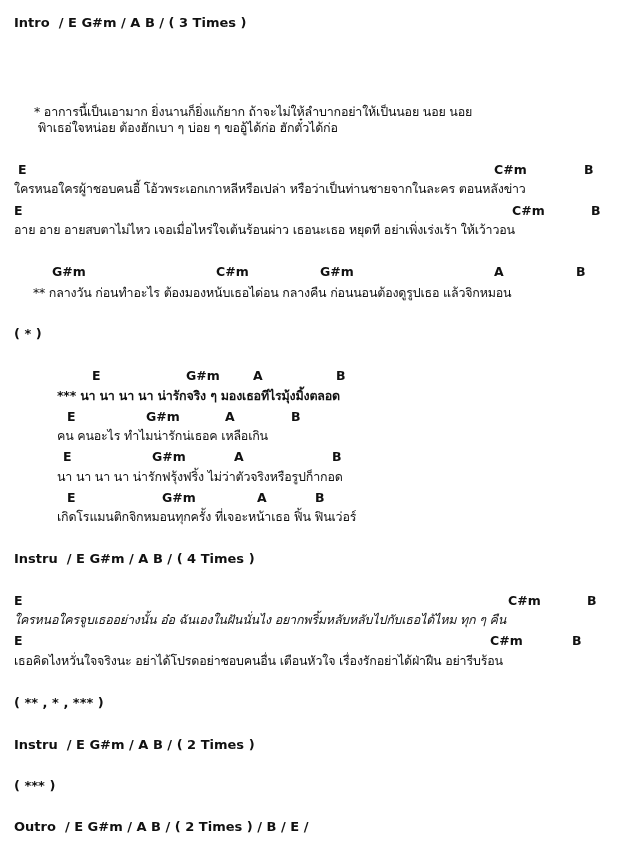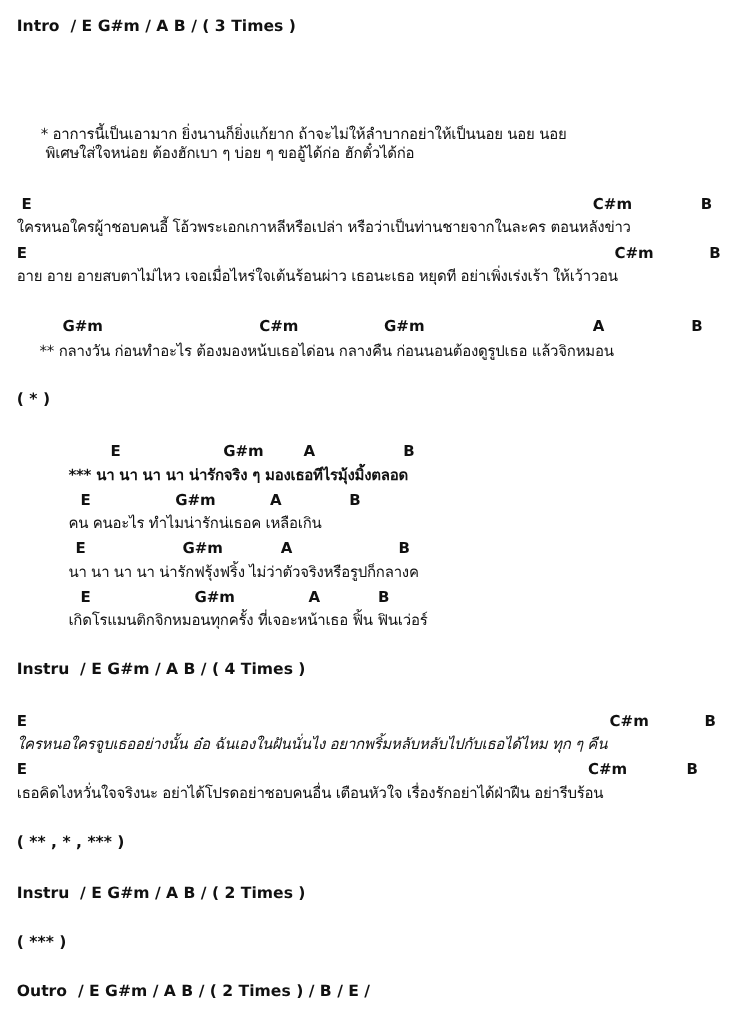--- a/index.html
+++ b/index.html
@@ -11,21 +11,21 @@
   .lyric { font-size: 12.5px; letter-spacing: -0.2px; }
 </style>
 </head>
 <body>
 
 <div>
 
   <div class="line bold" style="left:14px; top:15px;">Intro  / E G#m / A B / ( 3 Times )</div>
 
   <div class="line lyric" style="left:34px; top:78px;margin-top:26px;">* อาการนี้เป็นเอามาก ยิ่งนานก็ยิ่งแก้ยาก ถ้าจะไม่ให้ลำบากอย่าให้เป็นนอย นอย นอย</div>
-  <div class="line lyric" style="left:38px; top:120px;">พิเศษใส่ใจหน่อย ต้องฮักเบา ๆ บ่อย ๆ ขออู้ได้ก่อ ฮักตั๋วได้ก่อ</div>
+  <div class="line lyric" style="left:38px; top:120px;">พิาเธอ่ใจหน่อย ต้องฮักเบา ๆ บ่อย ๆ ขออู้ได้ก่อ ฮักตั๋วได้ก่อ</div>
 
   <div>
     <div class="line chord" style="left:18px; top:162px;">E</div>
     <div class="line chord" style="left:494px; top:162px;">C#m</div>
     <div class="line chord" style="left:584px; top:162px;">B</div>
     <div class="line lyric" style="left:14px; top:181px;">ใครหนอใครผู้าชอบคนอี้ โอ้วพระเอกเกาหลีหรือเปล่า หรือว่าเป็นท่านชายจากในละคร ตอนหลังข่าว</div>
 
     <div class="line chord" style="left:14px; top:203px;">E</div>
     <div class="line chord" style="left:512px; top:203px;">C#m</div>
     <div class="line chord" style="left:591px; top:203px;">B</div>
@@ -53,21 +53,21 @@
     <div class="line chord" style="left:67px; top:409px;">E</div>
     <div class="line chord" style="left:146px; top:409px;">G#m</div>
     <div class="line chord" style="left:225px; top:409px;">A</div>
     <div class="line chord" style="left:291px; top:409px;">B</div>
     <div class="line lyric" style="left:57px; top:428px;">คน คนอะไร ทำไมน่ารักน่เธอค เหลือเกิน</div>
 
     <div class="line chord" style="left:63px; top:449px;">E</div>
     <div class="line chord" style="left:152px; top:449px;">G#m</div>
     <div class="line chord" style="left:234px; top:449px;">A</div>
     <div class="line chord" style="left:332px; top:449px;">B</div>
-    <div class="line lyric" style="left:57px; top:469px;">นา นา นา นา น่ารักฟรุ้งฟริ้ง ไม่ว่าตัวจริงหรือรูปก็กลางค</div>
+    <div class="line lyric" style="left:57px; top:469px;">นา นา นา นา น่ารักฟรุ้งฟริ้ง ไม่ว่าตัวจริงหรือรูปก็ากอด</div>
 
     <div class="line chord" style="left:67px; top:490px;">E</div>
     <div class="line chord" style="left:162px; top:490px;">G#m</div>
     <div class="line chord" style="left:257px; top:490px;">A</div>
     <div class="line chord" style="left:315px; top:490px;">B</div>
     <div class="line lyric" style="left:57px; top:509px;">เกิดโรแมนติกจิกหมอนทุกครั้ง ที่เจอะหน้าเธอ ฟิ้น ฟินเว่อร์</div>
   </div>
 
   <div class="line bold" style="left:14px; top:551px;">Instru  / E G#m / A B / ( 4 Times )</div>
 

